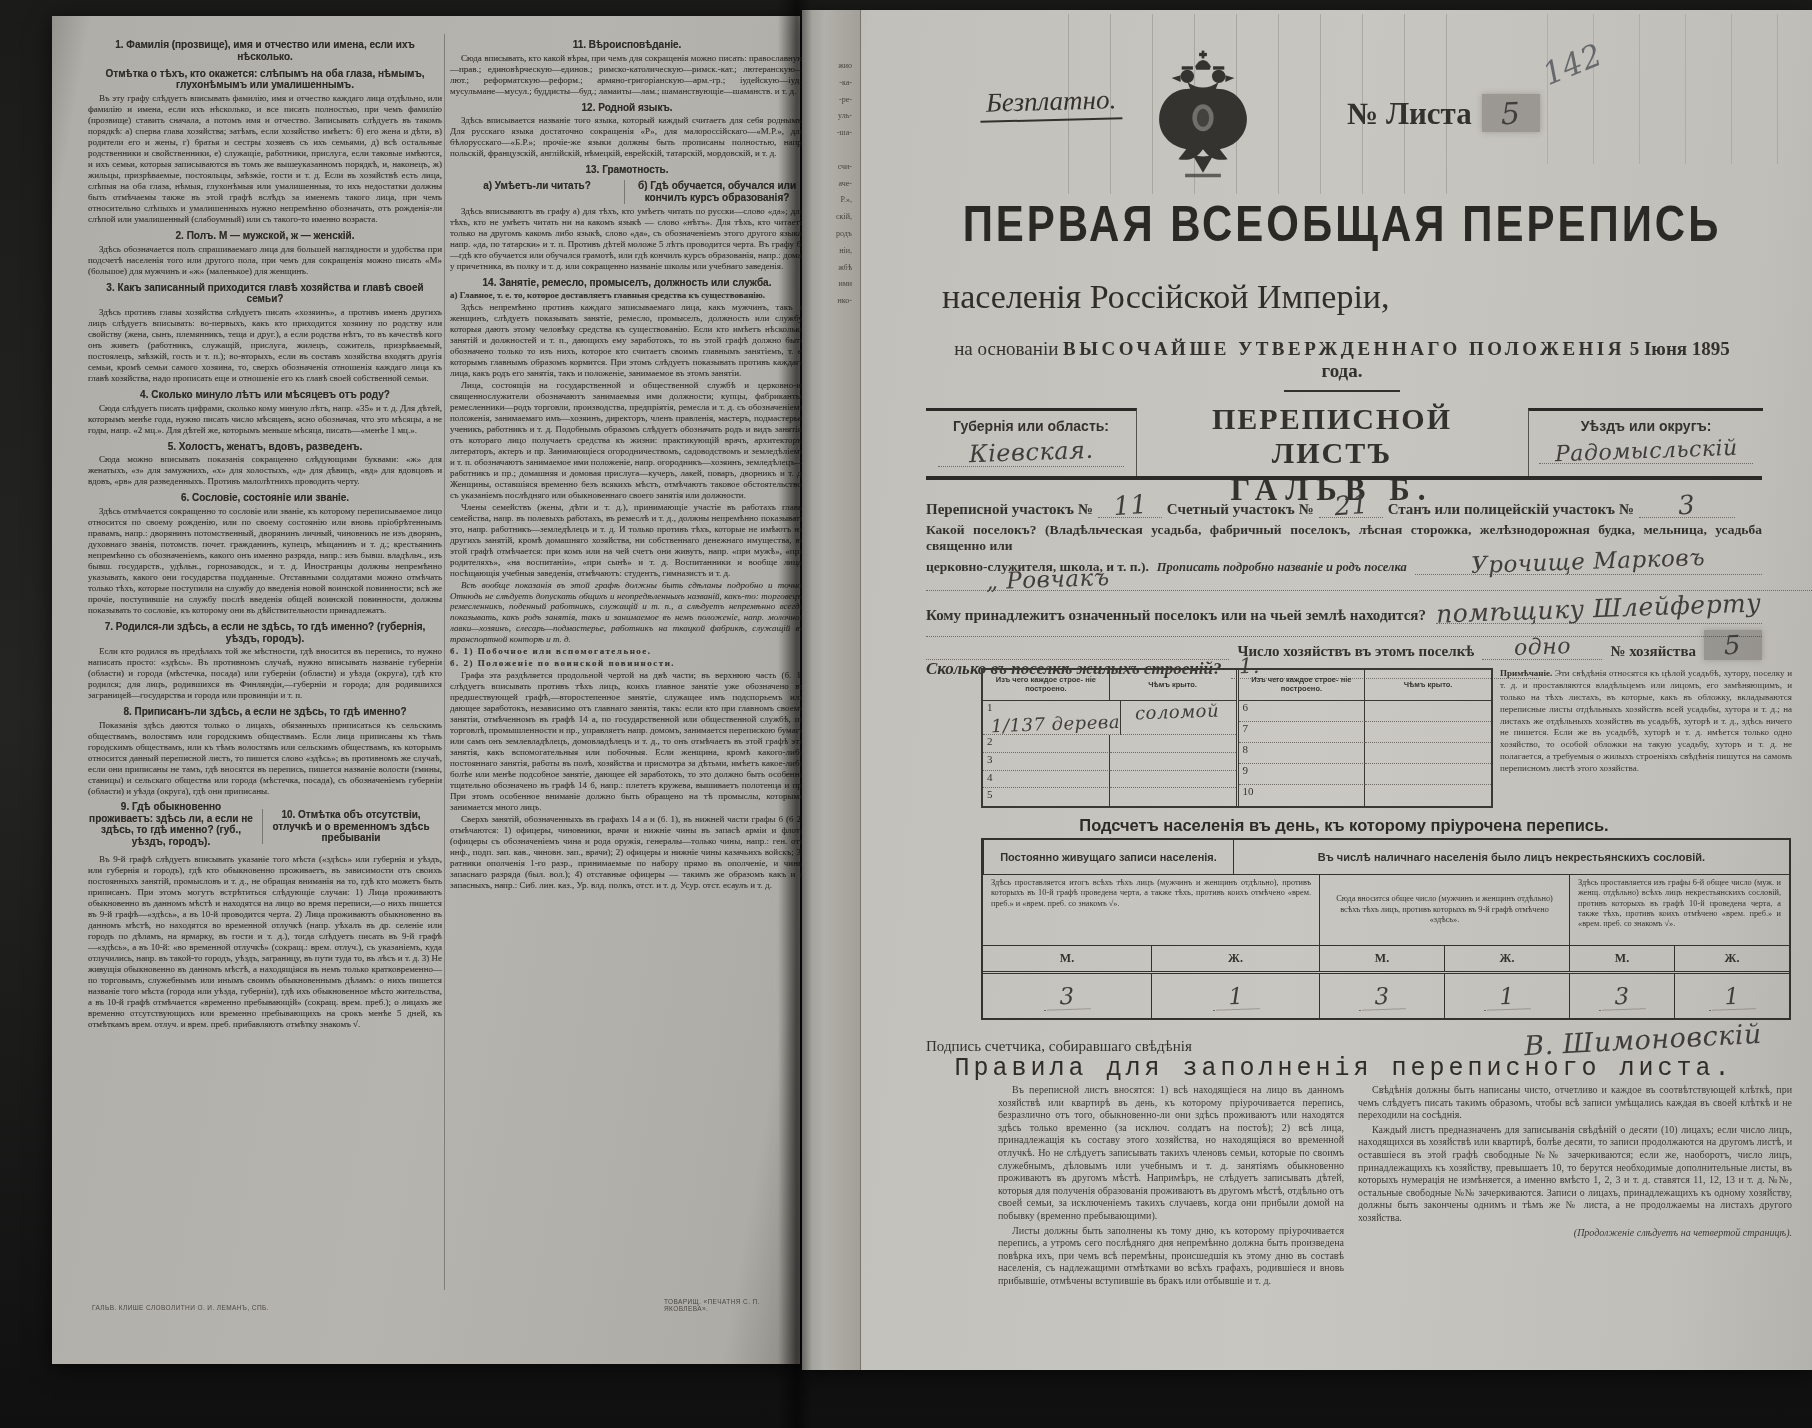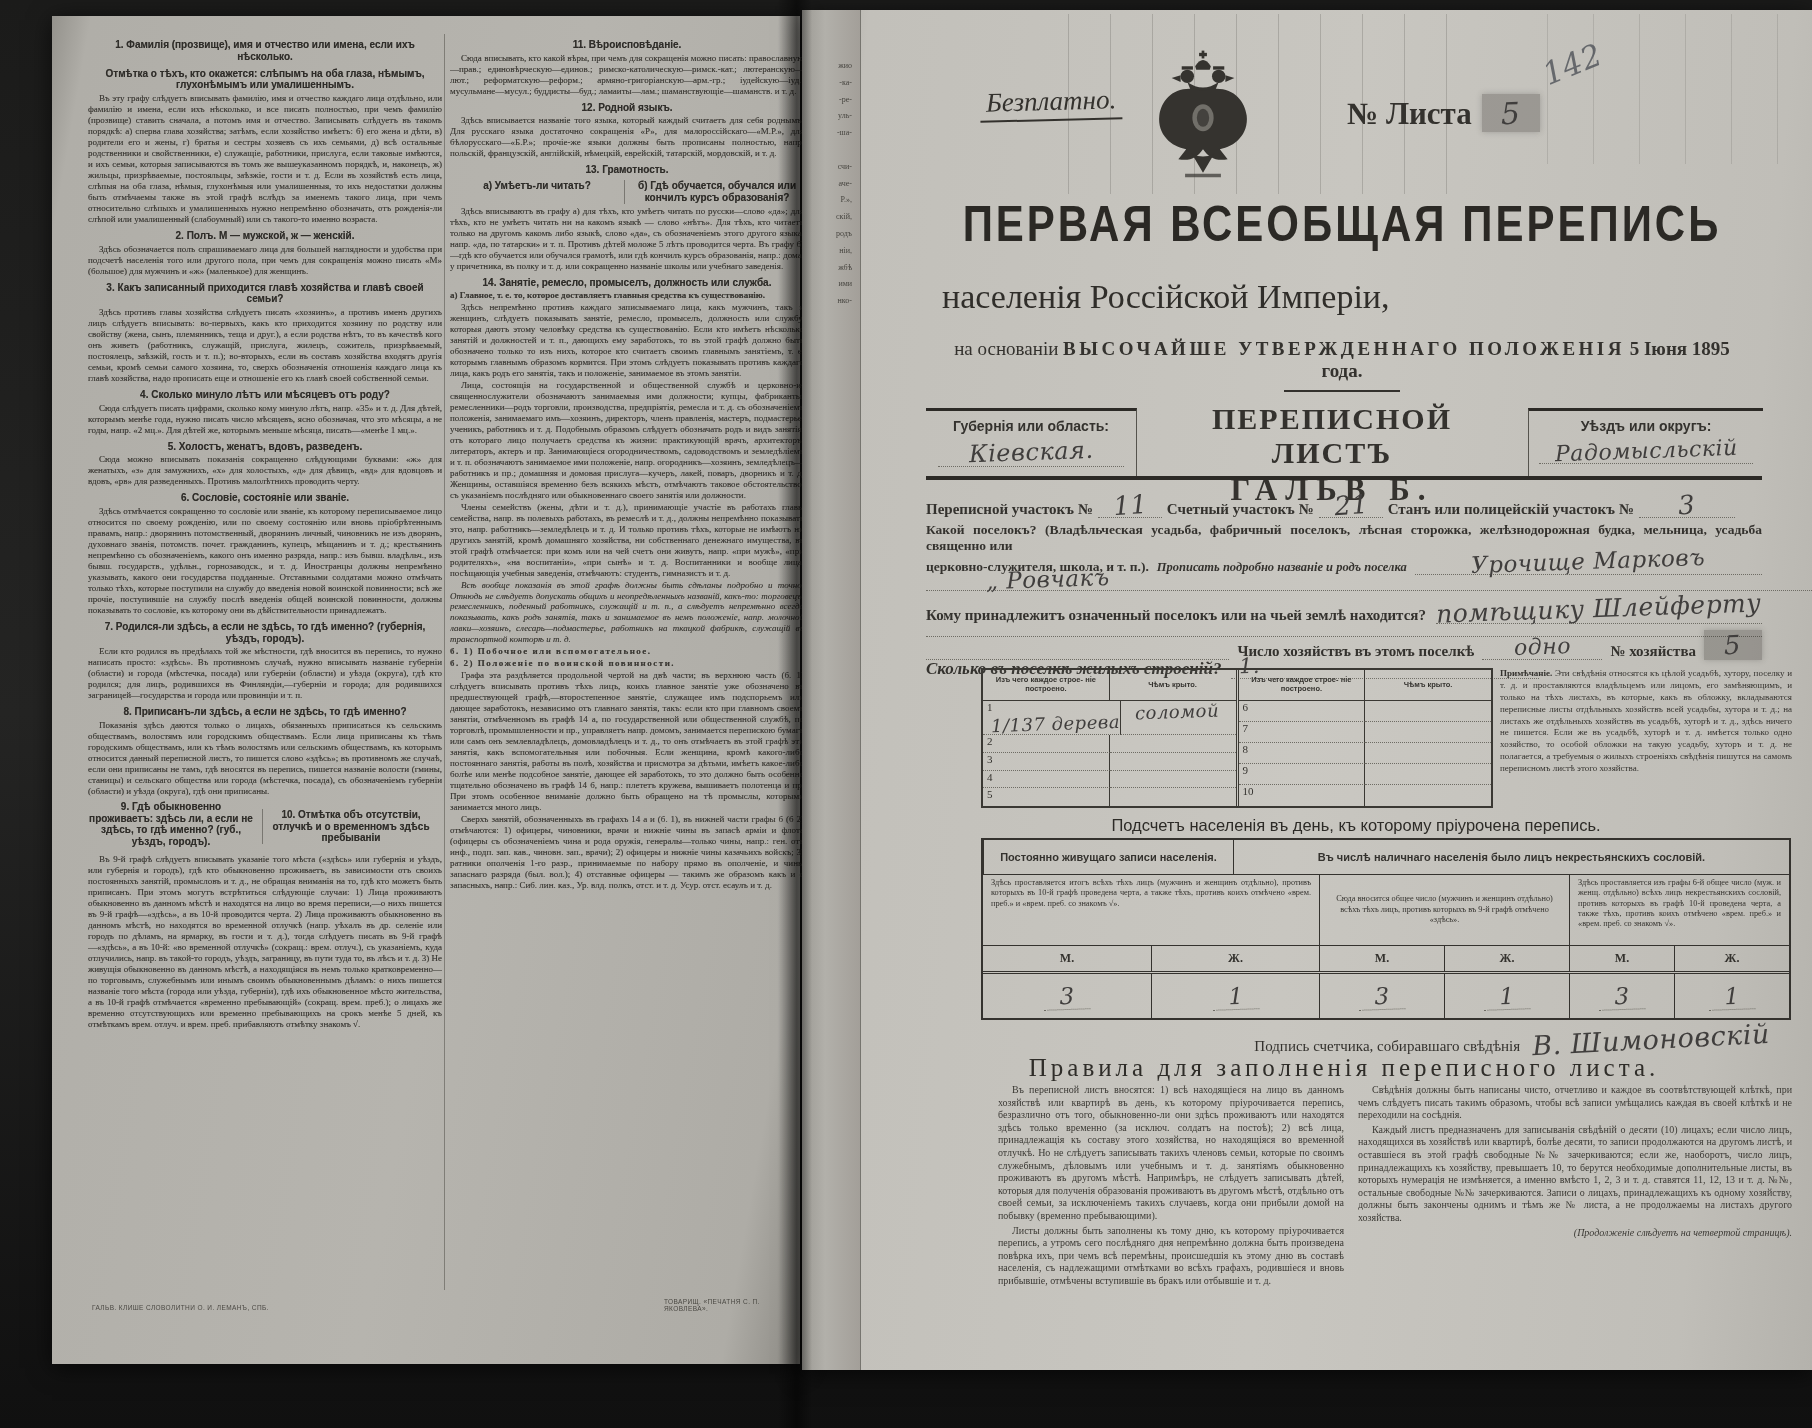--- a/index.html
+++ b/index.html
@@ -313,22 +313,22 @@
             <div class="c"></div>
           </div>
       </div>
     </div>
 
     <div class="abs" style="left:698px;top:658px;width:292px;font-size:9px;line-height:1.32;text-align:justify">
       <span style="font-weight:bold">Примѣчаніе.</span>
       <span>Эти свѣдѣнія относятся къ цѣлой усадьбѣ, хутору, поселку и т. д. и проставляются владѣльцемъ или лицомъ, его замѣняющимъ, и только на тѣхъ листахъ, въ которые, какъ въ обложку, вкладываются переписные листы отдѣльныхъ хозяйствъ всей усадьбы, хутора и т. д.; на листахъ же отдѣльныхъ хозяйствъ въ усадьбѣ, хуторѣ и т. д., здѣсь ничего не пишется. Если же въ усадьбѣ, хуторѣ и т. д. имѣется только одно хозяйство, то особой обложки на такую усадьбу, хуторъ и т. д. не полагается, а требуемыя о жилыхъ строеніяхъ свѣдѣнія пишутся на самомъ переписномъ листѣ этого хозяйства.</span>
     </div>
 
-    <div class="abs" style="left:136px;top:806px;width:836px;text-align:center;font-family:'Liberation Sans',sans-serif;
-      font-weight:normal;font-size:16.5px;color:#2d2b27">Подсчетъ населенія въ день, къ которому пріурочена перепись.</div>
+    <div class="abs" style="left:124px;top:806px;width:836px;text-align:center;font-family:'Liberation Sans',sans-serif;
+      font-weight:bold;font-size:16.5px;color:#2d2b27">Подсчетъ населенія въ день, къ которому пріурочена перепись.</div>
 
     <div id="ptable">
       <div class="prow prh">
         <div class="pc pw2 cdiv">Постоянно живущаго записи населенія.</div>
         <div class="pc pw3 cdiv">Въ числѣ наличнаго населенія было лицъ некрестьянскихъ сословій.</div>
       </div>
       <div class="prow prd">
         <div class="pc pw1">Здѣсь проставляется итогъ всѣхъ тѣхъ лицъ (мужчинъ и женщинъ отдѣльно), противъ которыхъ въ 10-й графѣ проведена черта, а также тѣхъ, противъ коихъ отмѣчено «врем. преб.» и «врем. преб. со знакомъ √».</div>
         <div class="pc pw2 cdiv" style="text-align:center;display:flex;align-items:center">Сюда вносится общее число (мужчинъ и женщинъ отдѣльно) всѣхъ тѣхъ лицъ, противъ которыхъ въ 9-й графѣ отмѣчено «здѣсь».</div>
         <div class="pc pw3 cdiv">Здѣсь проставляется изъ графы 6-й общее число (муж. и женщ. отдѣльно) всѣхъ лицъ некрестьянскихъ сословій, противъ которыхъ въ графѣ 10-й проведена черта, а также тѣхъ, противъ коихъ отмѣчено «врем. преб.» и «врем. преб. со знакомъ √».</div>
@@ -356,26 +356,26 @@
           </div>
         <div class="pc cdiv" style="width:105px">
             <span class="hw vline">3</span>
           </div>
         <div class="pc hdiv" style="flex:1">
             <span class="hw vline">1</span>
           </div>
       </div>
     </div>
 
-    <div class="abs flexrow" style="left:132px;top:1014px;width:836px;justify-content:flex-end;gap:12px">
+    <div class="abs flexrow" style="left:124px;top:1014px;width:836px;justify-content:space-between;gap:12px">
       <span style="font-size:15px">Подпись счетчика, собиравшаго свѣдѣнія</span>
       <span class="hw" style="font-size:27px;transform:rotate(-3deg)">В. Шимоновскій</span>
     </div>
 
-    <div class="abs" style="left:124px;top:1044px;width:836px;text-align:center;font-family:Liberation Serif, serif;
+    <div class="abs" style="left:124px;top:1044px;width:836px;text-align:center;font-family:Liberation Mono, monospace;
       font-size:25px;letter-spacing:4px;color:#2f2d29">Правила для заполненія переписного листа.</div>
 
     <div class="rcol" style="left:196px;top:1074px;width:346px;height:254px">
       <div class="p">Въ переписной листъ вносятся: 1) всѣ находящіеся на лицо въ данномъ хозяйствѣ или квартирѣ въ день, къ которому пріурочивается перепись, безразлично отъ того, обыкновенно-ли они здѣсь проживаютъ или находятся здѣсь только временно (за исключ. солдатъ на постоѣ); 2) всѣ лица, принадлежащія къ составу этого хозяйства, но находящіяся во временной отлучкѣ. Но не слѣдуетъ записывать такихъ членовъ семьи, которые по своимъ служебнымъ, дѣловымъ или учебнымъ и т. д. занятіямъ обыкновенно проживаютъ въ другомъ мѣстѣ. Напримѣръ, не слѣдуетъ записывать дѣтей, которыя для полученія образованія проживаютъ въ другомъ мѣстѣ, отдѣльно отъ своей семьи, за исключеніемъ такихъ случаевъ, когда они прибыли домой на побывку (временно пребывающими).</div>
       <div class="p">Листы должны быть заполнены къ тому дню, къ которому пріурочивается перепись, а утромъ сего послѣдняго дня непремѣнно должна быть произведена повѣрка ихъ, при чемъ всѣ перемѣны, происшедшія къ этому дню въ составѣ населенія, съ надлежащими отмѣтками во всѣхъ графахъ, родившіеся и вновь прибывшіе, отмѣчены вступившіе въ бракъ или отбывшіе и т. д.</div>
     </div>
     <div class="rcol" style="left:556px;top:1074px;width:434px;height:254px">
       <div class="p">Свѣдѣнія должны быть написаны чисто, отчетливо и каждое въ соотвѣтствующей клѣткѣ, при чемъ слѣдуетъ писать такимъ образомъ, чтобы всѣ записи умѣщались каждая въ своей клѣткѣ и не переходили на сосѣднія.</div>
       <div class="p">Каждый листъ предназначенъ для записыванія свѣдѣній о десяти (10) лицахъ; если число лицъ, находящихся въ хозяйствѣ или квартирѣ, болѣе десяти, то записи продолжаются на другомъ листѣ, и оставшіеся въ этой графѣ свободные №№ зачеркиваются; если же, наоборотъ, число лицъ, принадлежащихъ къ хозяйству, превышаетъ 10, то берутся необходимые дополнительные листы, въ которыхъ нумерація не измѣняется, а именно вмѣсто 1, 2, 3 и т. д. ставятся 11, 12, 13 и т. д. №№, остальные свободные №№ зачеркиваются. Записи о лицахъ, принадлежащихъ къ одному хозяйству, должны быть закончены однимъ и тѣмъ же № листа, а не продолжаемы на листахъ другого хозяйства.</div>
       <div class="p" style="font-style:italic;text-align:right">(Продолженіе слѣдуетъ на четвертой страницѣ).</div>

